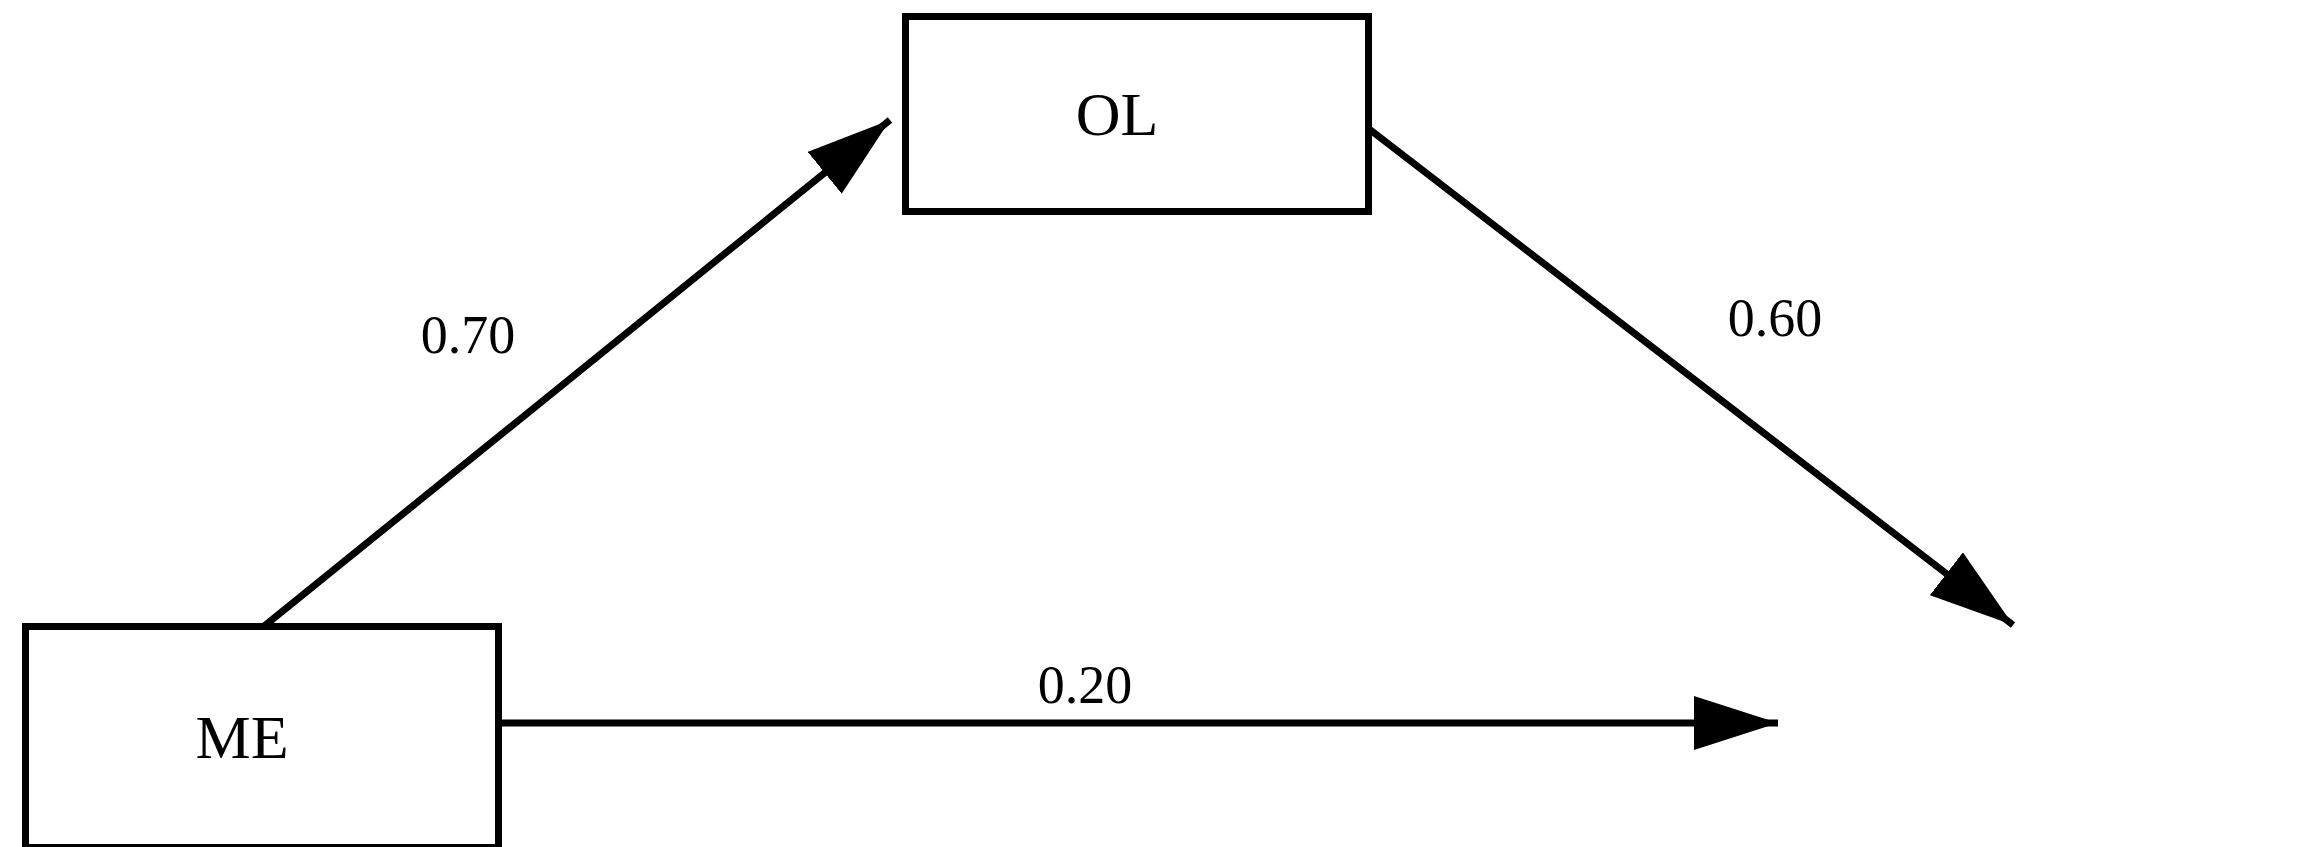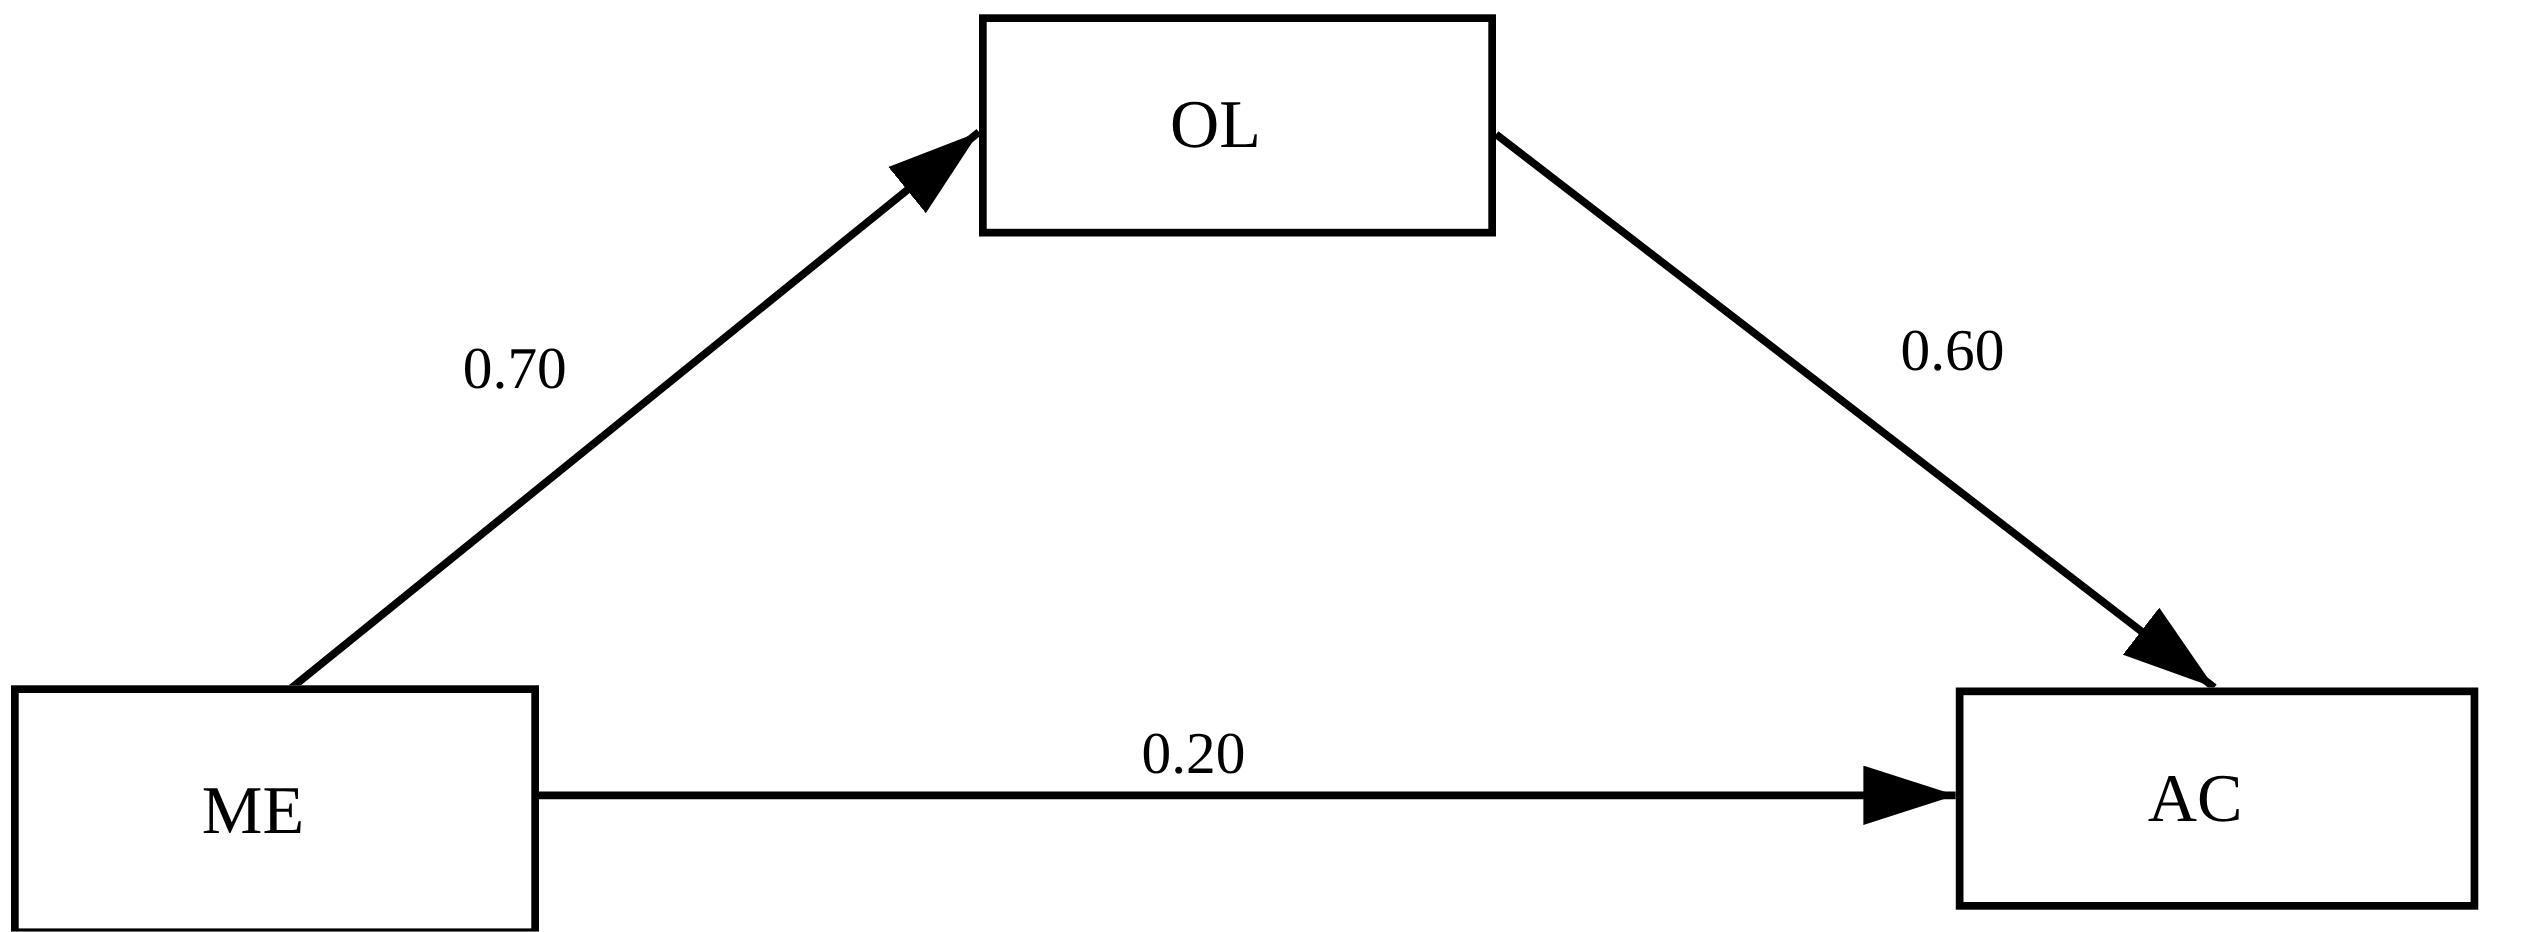--- a/index.html
+++ b/index.html
@@ -26,20 +26,21 @@
     stroke-width: 7;
   }
   .node {
     position: absolute;
     box-sizing: border-box;
     border: 7px solid #000000;
     background: #ffffff;
     display: flex;
     align-items: center;
     justify-content: center;
+    margin-left: 12px;
   }
   .node .node-label {
     font-size: 62px;
     line-height: 1;
     transform: translateX(-20px);
   }
   #node-ol { left: 890px;  top: 13px;  width: 470px; height: 202px; }
   #node-me { left: 10px;   top: 623px; width: 480px; height: 228px; }
   #node-ac { left: 1778px; top: 625px; width: 475px; height: 202px; }
   .edge-label {
@@ -70,23 +71,20 @@
   </svg>
 
   <div class="node" id="node-ol">
     <span class="node-label">OL</span>
   </div>
 
   <div class="node" id="node-me">
     <span class="node-label">ME</span>
   </div>
 
-  <div class="node" id="node-ac">
-    <span class="node-label">AC</span>
-  </div>
 
   <div class="edge-label" id="edge-label-a">0.70</div>
 
   <div class="edge-label" id="edge-label-b">0.60</div>
 
   <div class="edge-label" id="edge-label-c">0.20</div>
 
 </div>
 
 </body></html>

